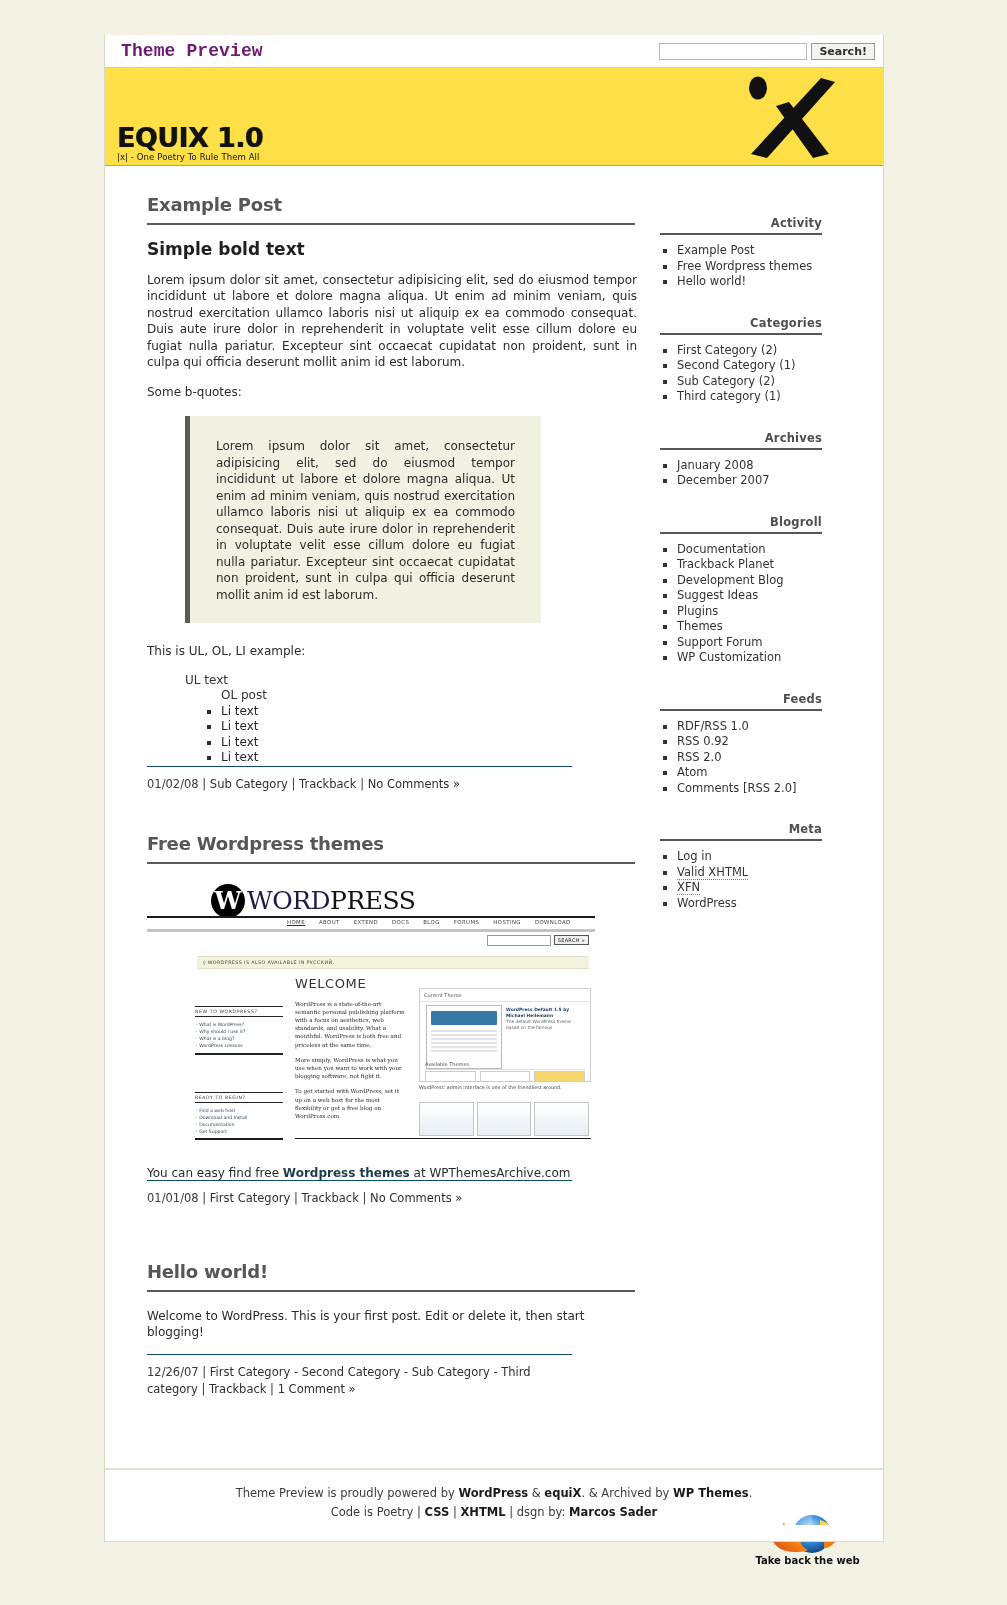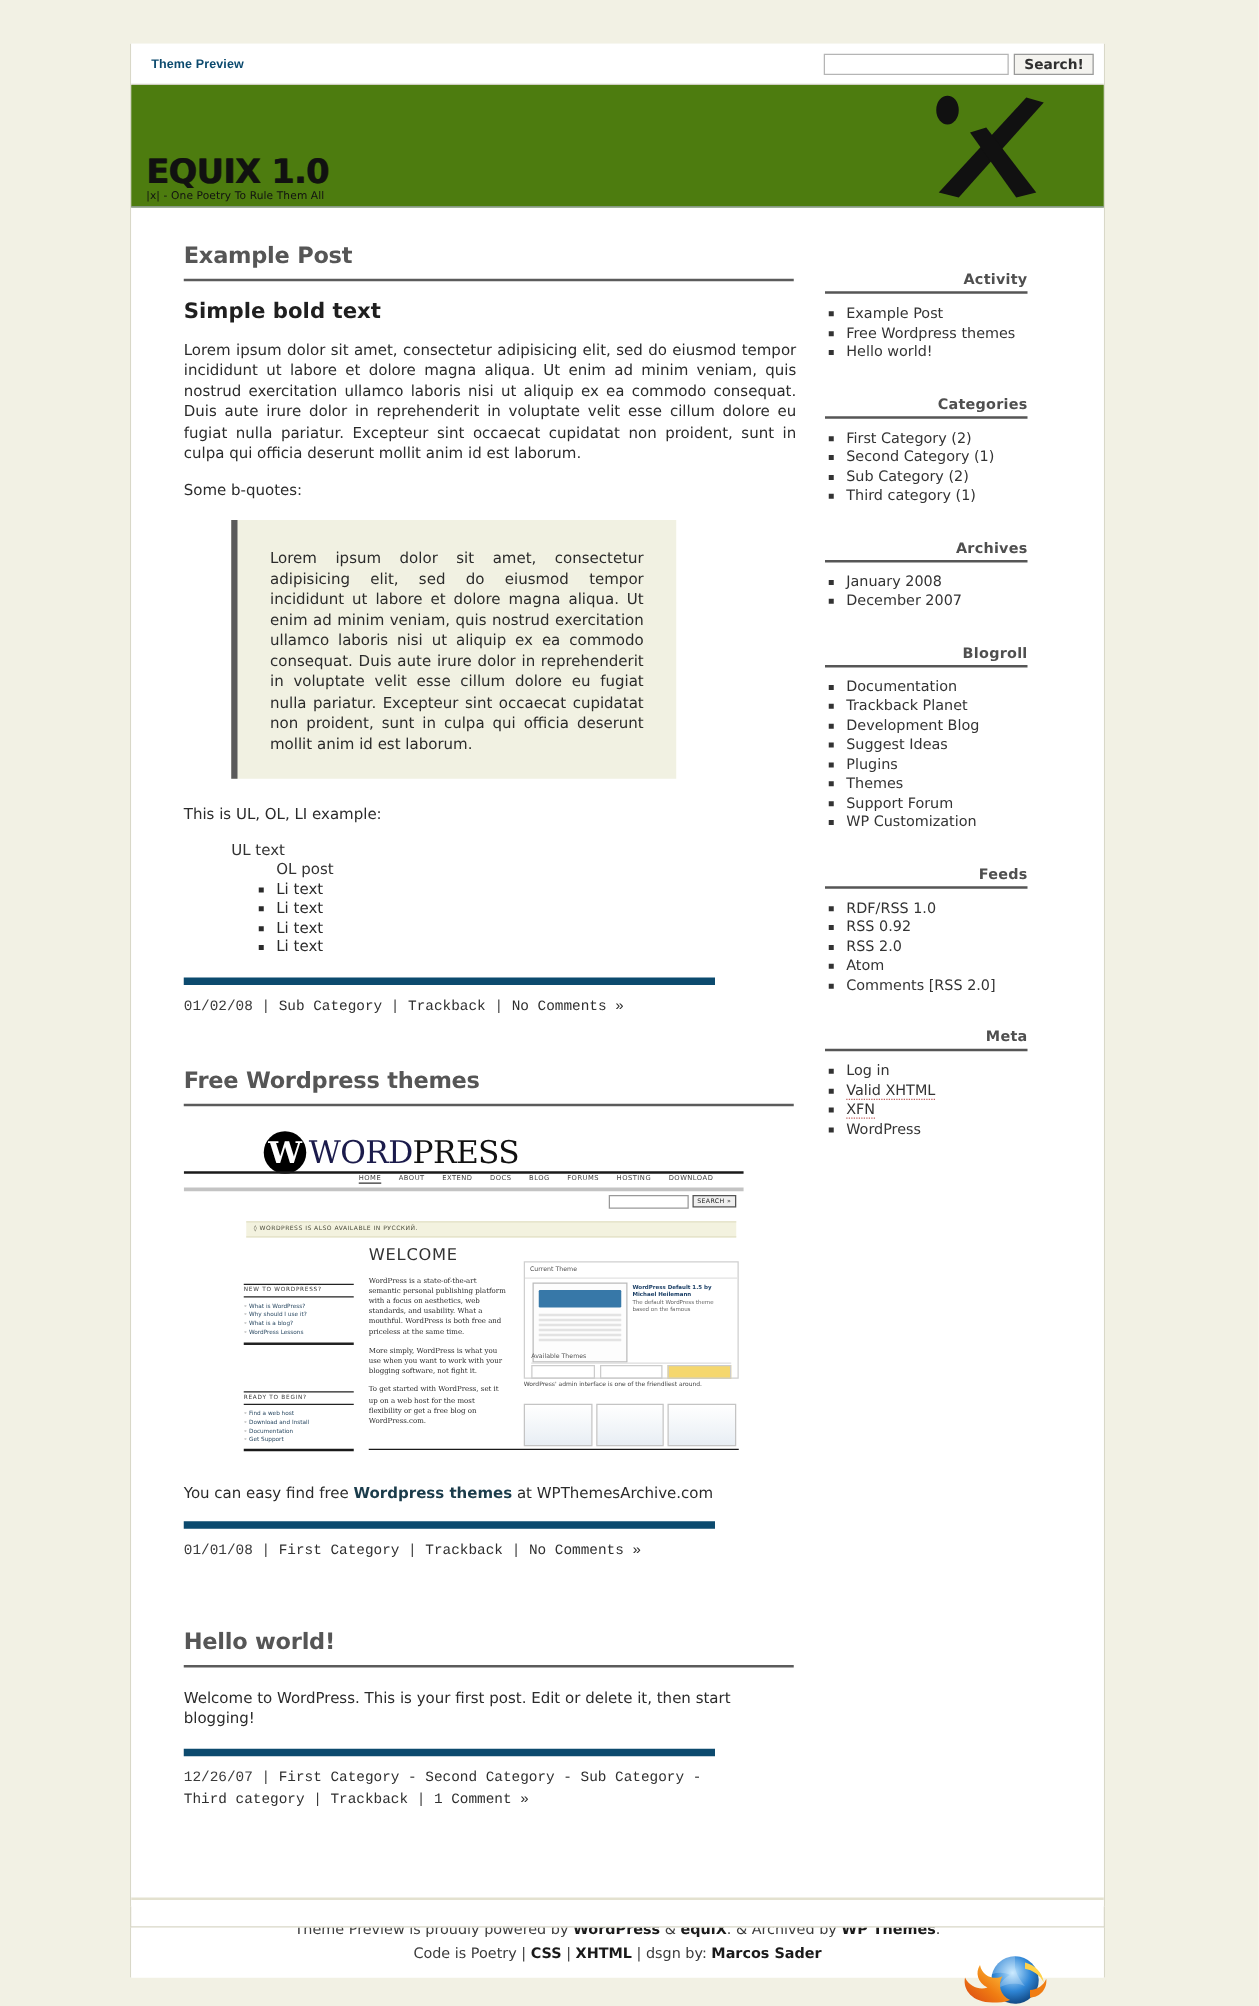--- a/index.html
+++ b/index.html
@@ -32,24 +32,24 @@
     height: 33px;
     background: #ffffff;
     border-bottom: 1px solid #cfcec0;
     display: flex;
     align-items: center;
     justify-content: space-between;
     padding: 0 8px 0 16px;
     box-sizing: border-box;
   }
   #blog-title {
-    font-family: Liberation Sans, sans-serif;
-    font-size: 10px;
+    font-family: Liberation Mono, monospace;
+    font-size: 18px;
     font-weight: bold;
-    color: #0c4a6e;
+    color: #701a75;
     letter-spacing: 0.1px;
   }
   #search-form {
     display: flex;
     align-items: stretch;
     height: 17px;
   }
   #search-input {
     width: 148px;
     height: 17px;
@@ -73,21 +73,21 @@
     font-weight: bold;
     color: #2f2f2f;
     padding: 0 7px;
     cursor: pointer;
     line-height: 15px;
   }
 
   
   #masthead {
     height: 97px;
-    background: #4d7c0f;
+    background: #fde047;
     position: relative;
     border-bottom: 1px solid #9aa4ab;
     overflow: hidden;
   }
   #logo-block {
     position: absolute;
     left: 12px;
     bottom: 3px;
   }
   #logo-title {
@@ -183,28 +183,26 @@
 
   .list-demo { margin: 0 0 12px 0; padding: 0; }
   .ul-outer { margin: 0 0 0 38px; padding: 0; list-style: none; }
   .ul-outer > li { margin: 0 0 0 0; line-height: 15.5px; }
   .ol-inner { margin: 0 0 0 36px; padding: 0; list-style: none; }
   .ol-inner > li { line-height: 15.5px; }
   .li-inner { margin: 0 0 0 36px; padding: 0; list-style: square; }
   .li-inner > li { line-height: 15.5px; color: #2b2b2b; }
 
   .post-meta {
-    border-top: 6px solid #0c4a6e;
+    border-top: 1px solid #0c4a6e;
     padding-top: 9px;
-    margin-top: 16px;
     width: 425px;
     font-size: 11.5px;
     line-height: 17px;
     color: #3a3a3a;
-    font-family: Liberation Mono, monospace;
   }
   .post-meta a { color: #2f2f2f; text-decoration: none; }
 
   .themes-line {
     font-size: 12px;
     color: #2b2b2b;
     margin: 16px 0 0 0;
   }
   .themes-line b { color: #1b3c4b; }
 

